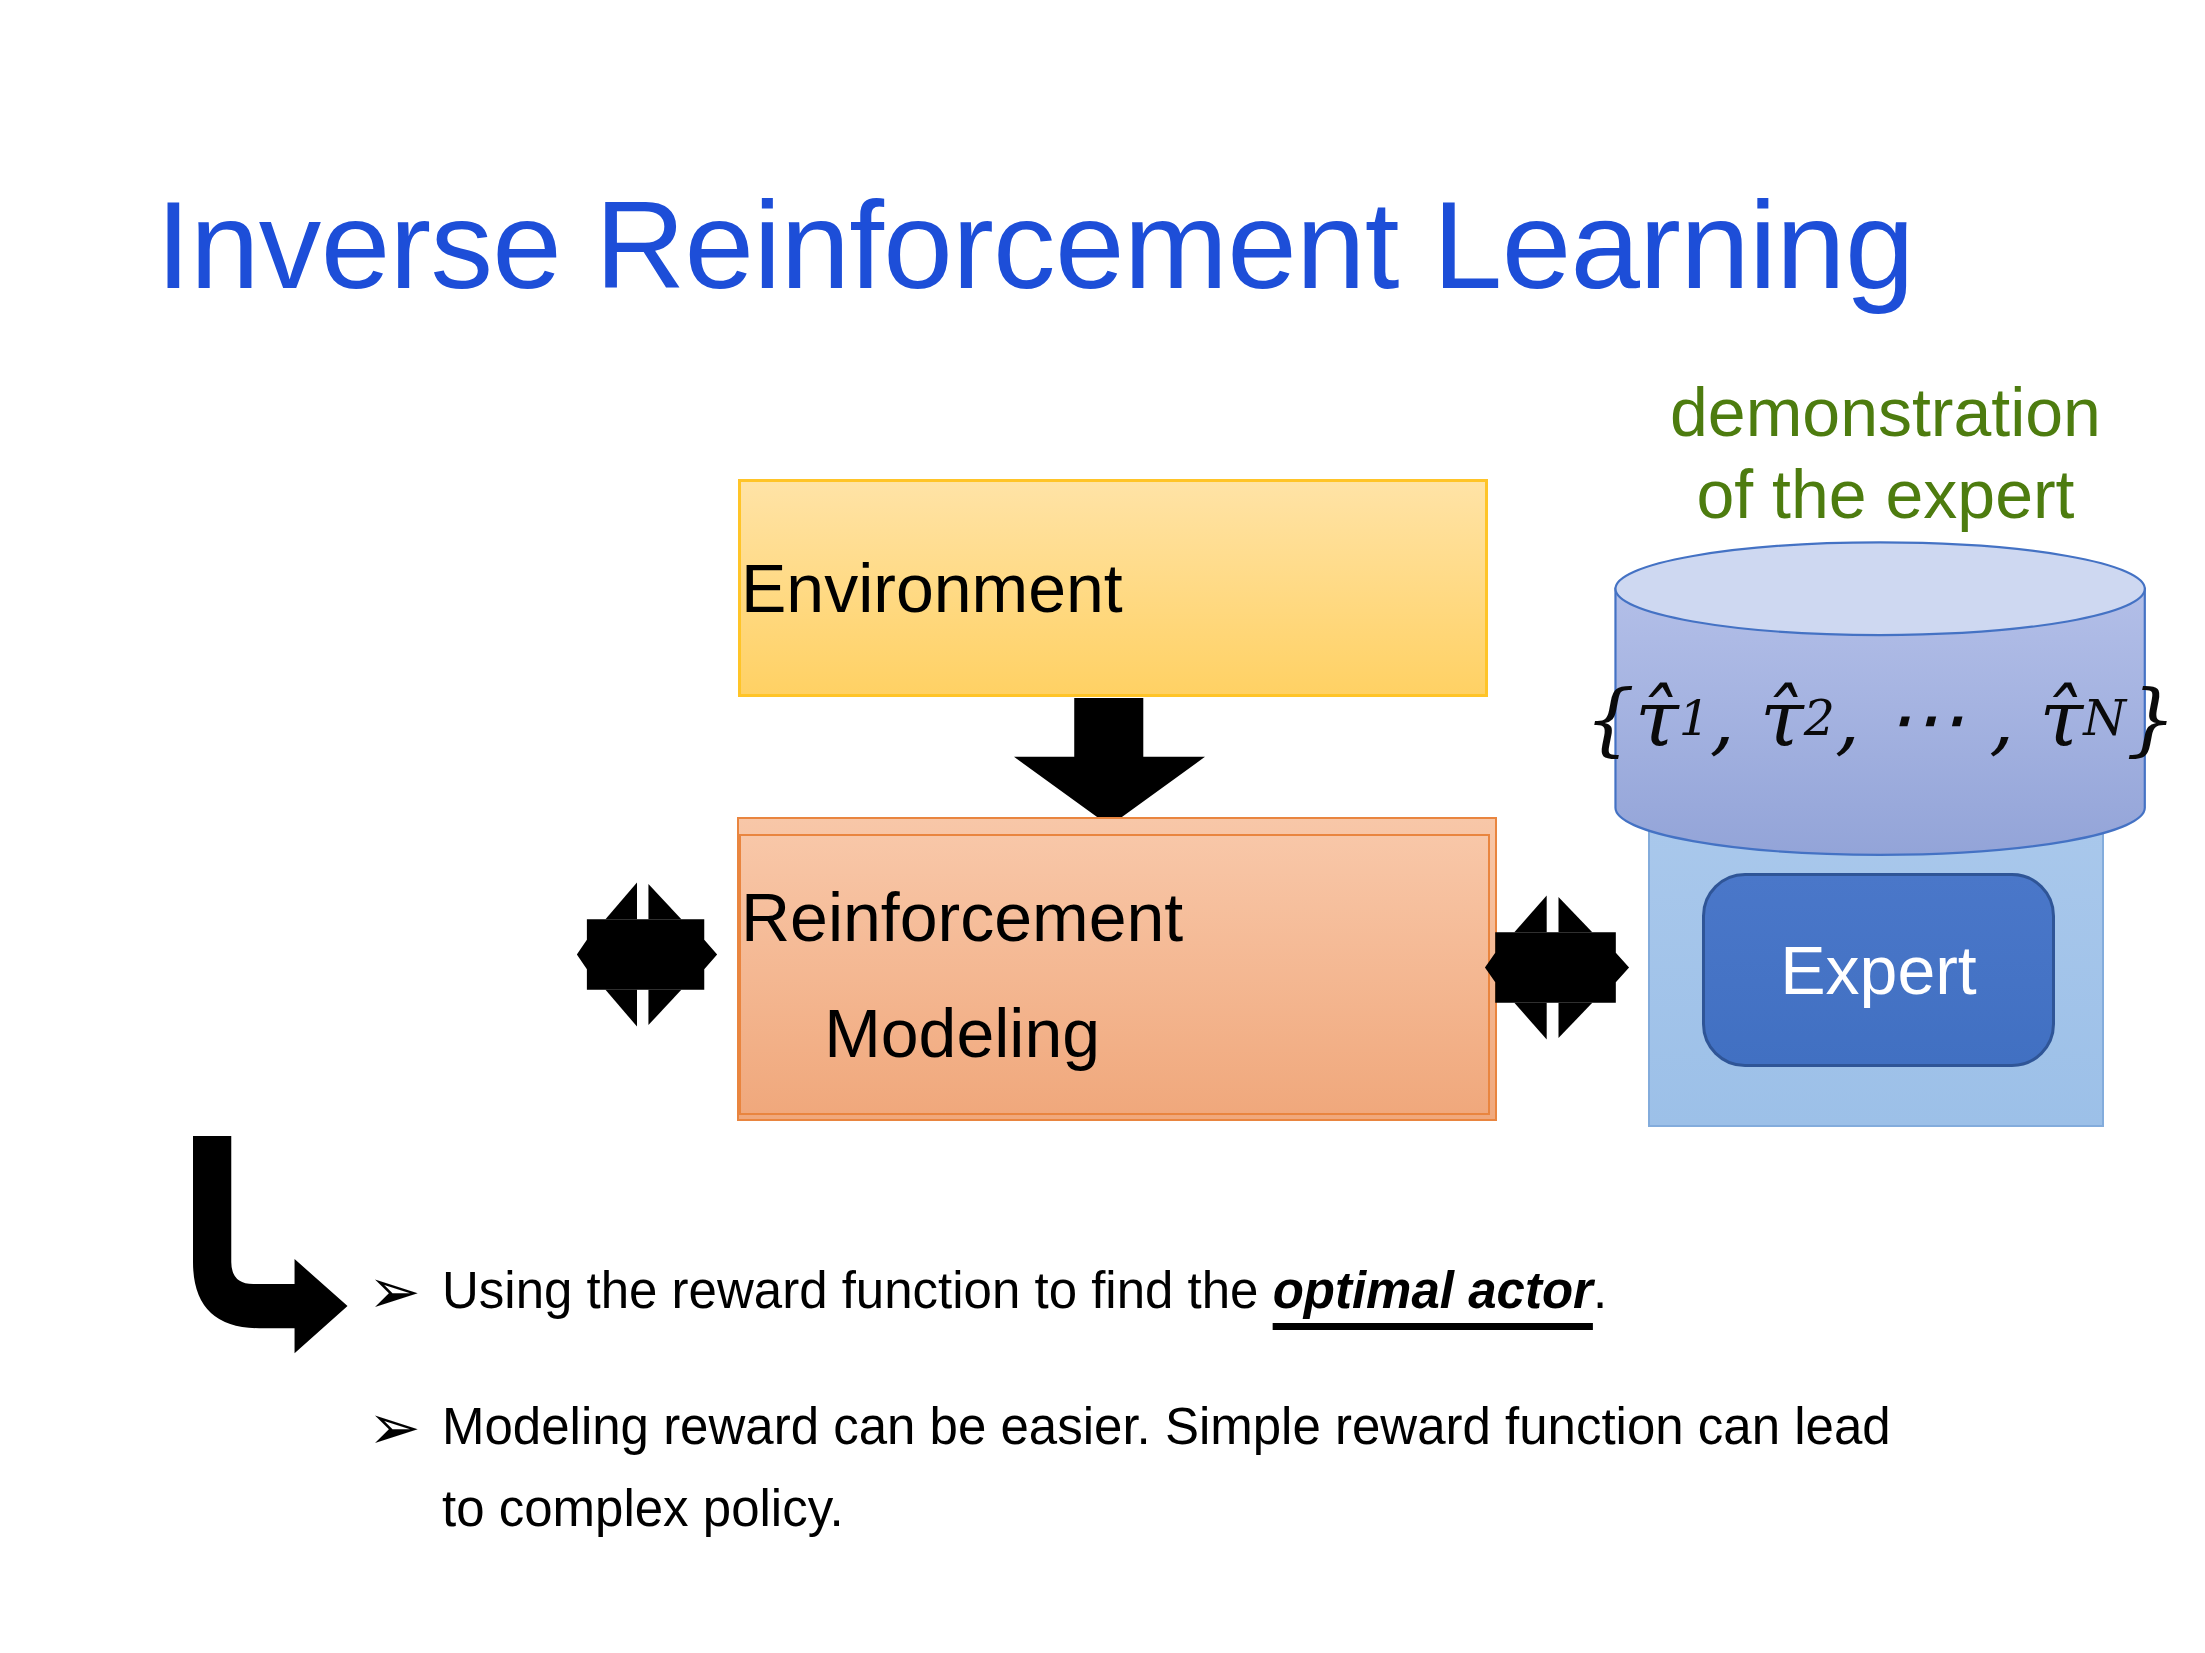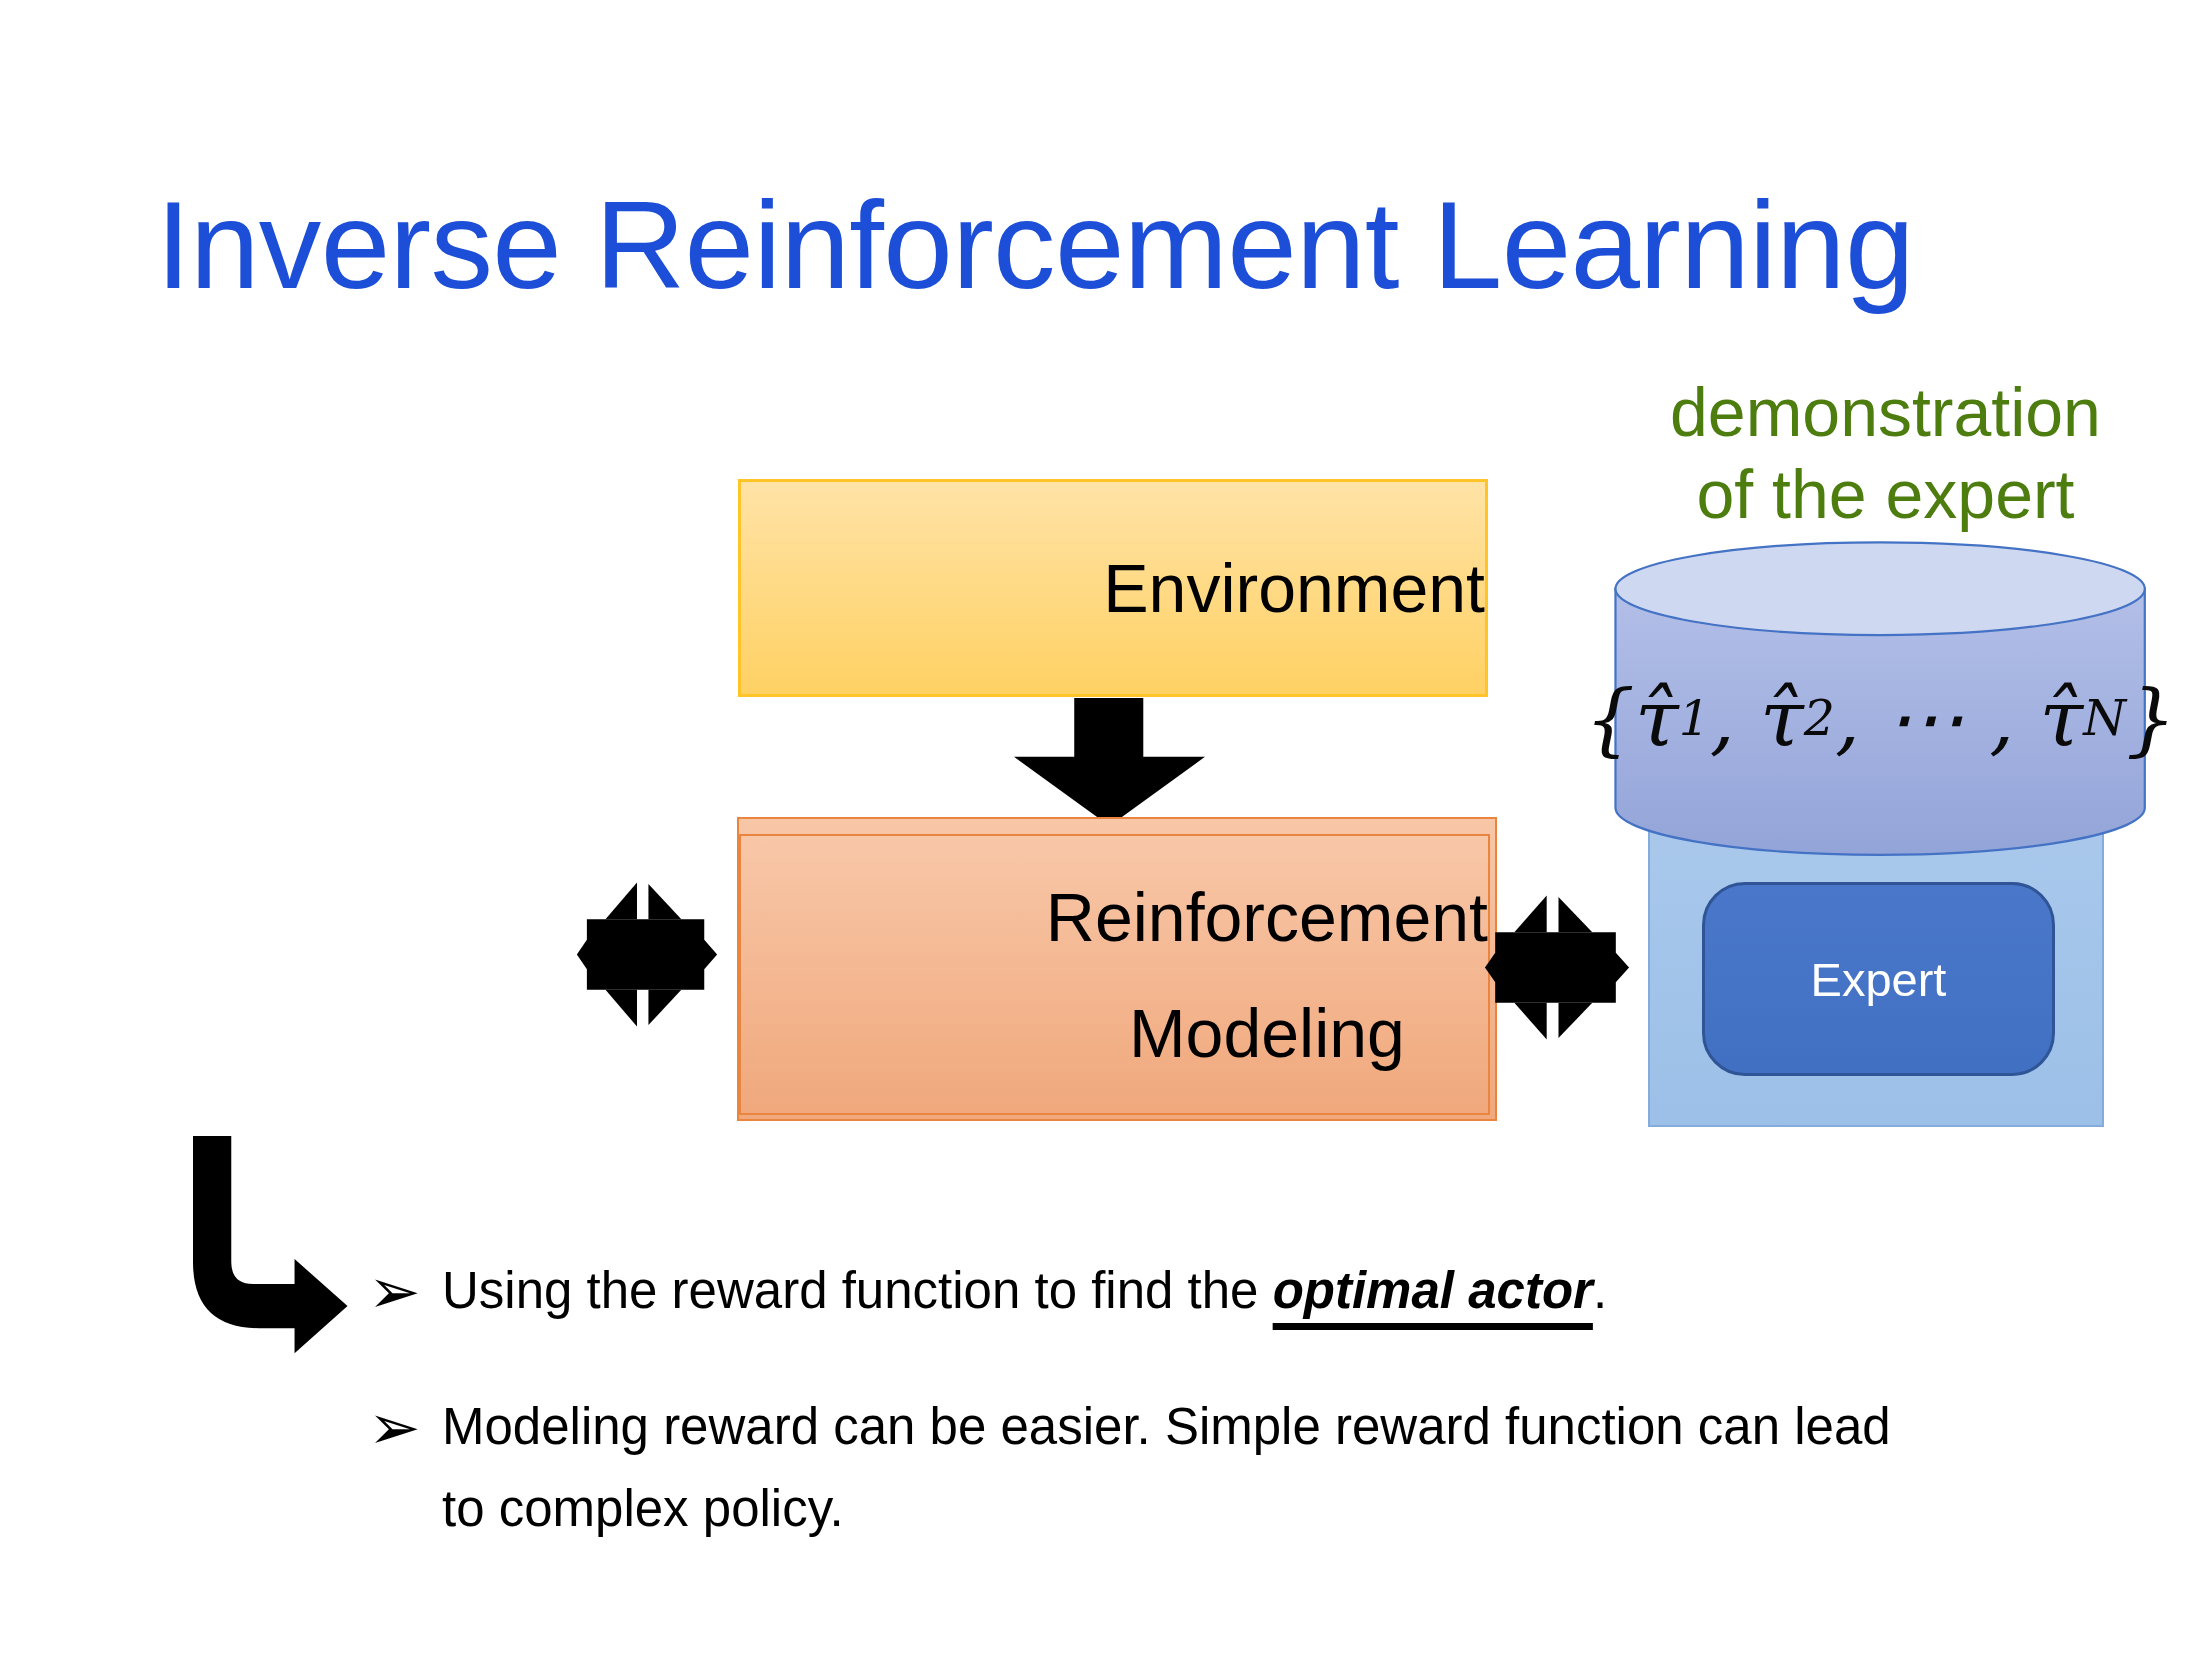--- a/index.html
+++ b/index.html
@@ -7,21 +7,21 @@
     position:relative;width:2205px;height:1654px;background:#ffffff;overflow:hidden;
     font-family:"Liberation Sans", sans-serif;color:#000;
   }
   .abs{position:absolute;}
   
   .title{
     left:156px;top:171px;width:1985px;height:176px;
     font-size:125px;line-height:147px;letter-spacing:-0.7px;color:#1d4ed8;white-space:nowrap;
   }
   
-  .dbox{display:flex;align-items:center;justify-content:flex-end;text-align:center;
+  .dbox{display:flex;align-items:center;justify-content:flex-start;text-align:center;
         font-size:68px;line-height:116px;}
   .env{
     left:738px;top:479px;width:750px;height:218px;
     background:linear-gradient(#ffe3a6,#ffd164);border:3.7px solid #ffc428;box-sizing:border-box;
   }
   .rl-back{
     left:737px;top:817px;width:760px;height:304px;
     background:linear-gradient(#f8c7a8,#f0a87c);border:2.9px solid #e9853f;box-sizing:border-box;
   }
   .rl{
@@ -32,21 +32,21 @@
     left:114px;top:805px;width:459px;height:327px;
     background:linear-gradient(#bcdaad,#9cc883);border:2.9px solid #85bc63;box-sizing:border-box;
   }
   .expert-wrap{
     left:1648px;top:776px;width:456px;height:351px;
     background:linear-gradient(#abc9ec,#9cc0e8);border:2.2px solid #83acdc;box-sizing:border-box;
   }
   .expert-btn{
     left:1702px;top:873px;width:353px;height:194px;border-radius:43px;
     background:linear-gradient(#4a77c9,#4170c2);border:3.7px solid #2f5597;box-sizing:border-box;
-    display:flex;align-items:center;justify-content:center;color:#ffffff;font-size:47px;margin-top:9px;
+    display:flex;align-items:center;justify-content:center;color:#ffffff;font-size:68px;
   }
   .demo-label{
     left:1606px;top:371px;width:559px;text-align:center;
     font-size:68px;line-height:82px;color:#4d7c0f;
   }
   .formula{
     left:1614px;top:665px;width:533px;height:107px;
     display:flex;align-items:center;justify-content:center;
     font-family:"DejaVu Serif", serif;font-style:italic;font-size:79px;color:#0a0a0a;
     white-space:nowrap;

